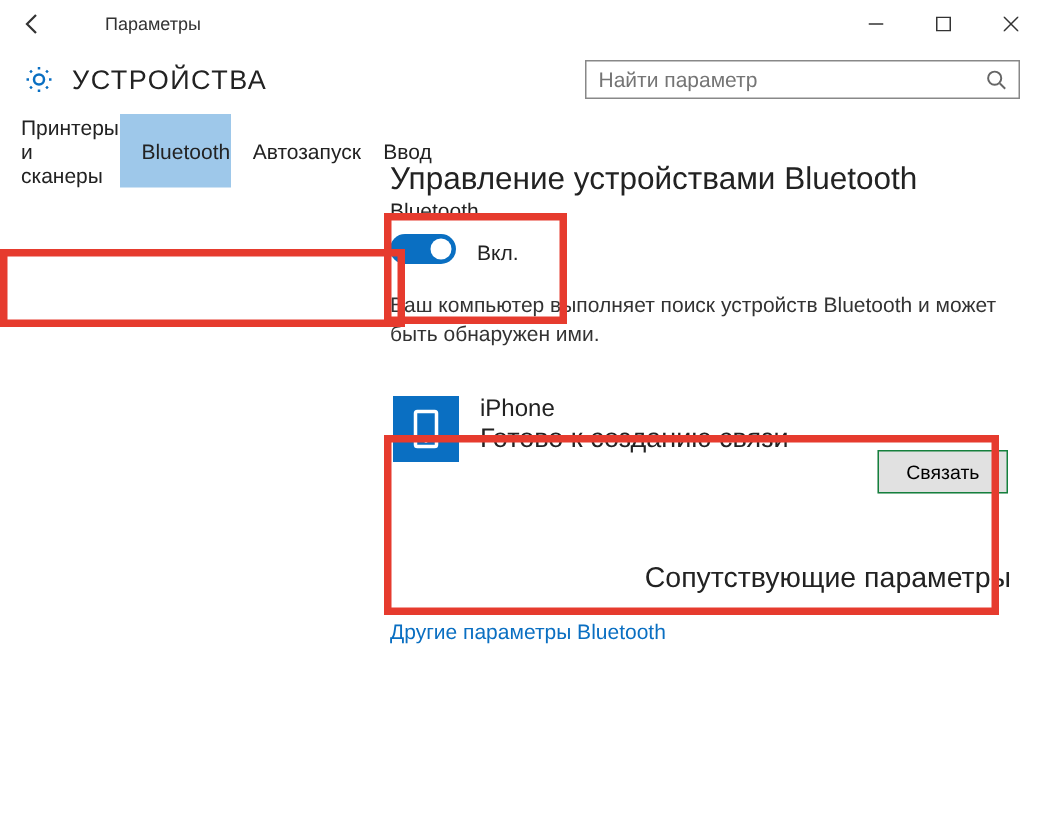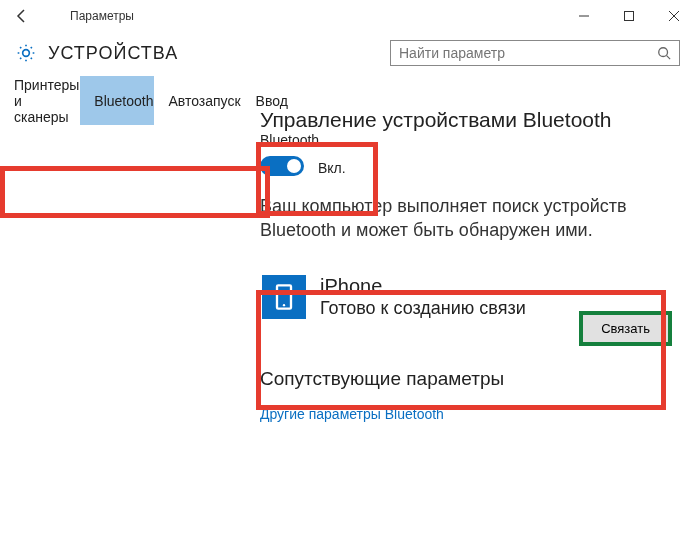--- a/index.html
+++ b/index.html
@@ -27,31 +27,31 @@
 .side-item { height: 49px; display: flex; align-items: center; padding-left: 14px; font-size: 14px; color: #222; cursor: pointer; border-right: 1px solid transparent; }
 .side-item.selected { background: #9ec8ea; }
 
 .main { flex: 1; padding: 12px 22px 0 22px; position: relative; }
 .page-h1 { font-size: 21px; font-weight: 400; color: #222; margin-top: 20px; margin-bottom: 0; }
 .bt-label { font-size: 14px; color: #222; margin-bottom: 8px; }
 .toggle-row { display: flex; align-items: flex-end; margin-bottom: 18px; }
 .toggle { width: 44px; height: 20px; border-radius: 10px; background: #0a6fc2; position: relative; cursor: pointer; }
 .toggle-knob { position: absolute; right: 3px; top: 3px; width: 14px; height: 14px; border-radius: 50%; background: #fff; }
 .toggle-state { font-size: 14px; margin-left: 14px; color: #222; }
-.desc { font-size: 18px; color: #333; line-height: 1.35; margin-bottom: 26px; }
+.desc { font-size: 14px; color: #333; line-height: 1.35; margin-bottom: 26px; }
 
 .device-row { display: flex; align-items: flex-start; padding: 6px 2px; }
 .device-icon { width: 44px; height: 44px; background: #0a6fc2; display: flex; align-items: center; justify-content: center; margin-right: 14px; }
 .device-icon svg { width: 28px; height: 28px; }
 .device-texts { flex: 1; }
-.device-name { font-size: 20px; color: #222; }
+.device-name { font-size: 16px; color: #222; }
 .device-status { font-size: 18px; color: #222; }
-.pair-btn { padding: 6px 18px; font-size: 13px; border: 4px solid #15803d; background: #e1e1e1; cursor: pointer; margin-top: 36px; }
+.pair-btn { padding: 6px 18px; font-size: 13px; border: 1px solid #15803d; background: #e1e1e1; cursor: pointer; margin-top: 36px; }
 
-.related-h { font-size: 19px; font-weight: 400; color: #222; margin-top: 16px; margin-bottom: 14px; }
+.related-h { font-size: 19px; font-weight: 400; color: #222; margin-top: 40px; margin-bottom: 14px; text-align: right; }
 .link { font-size: 14px; color: #0a6fc2; cursor: pointer; margin-top: 16px; }
 
 .hl { position: absolute; border: 5px solid #e63b2e; pointer-events: none; }
 #hl-side { left: 0; top: 166px; width: 270px; height: 52px; }
 #hl-toggle { left: 256px; top: 142px; width: 122px; height: 74px; }
 #hl-device { left: 256px; top: 290px; width: 410px; height: 120px; }
 </style>
 </head>
 <body>
 

